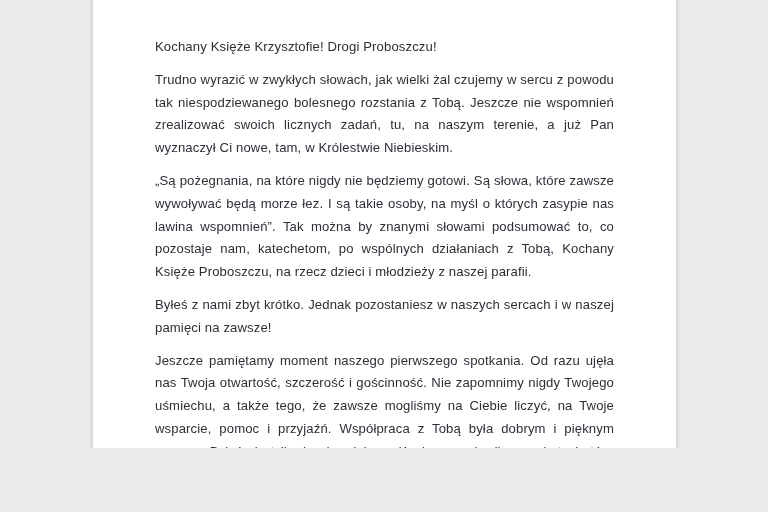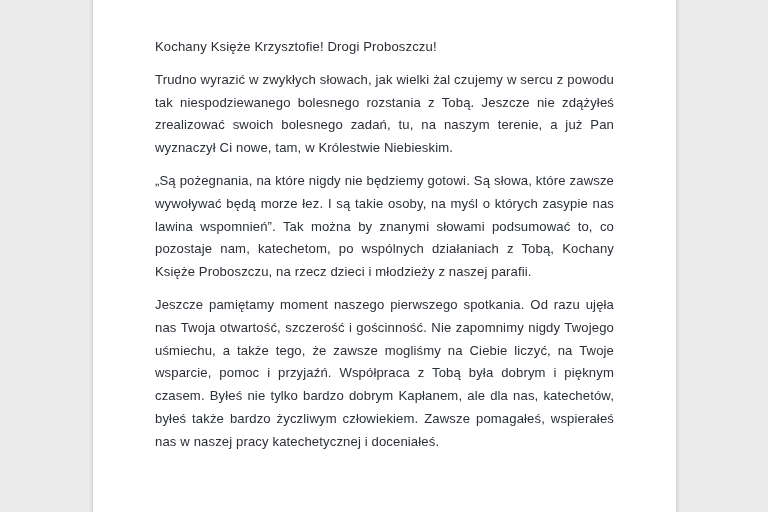--- a/index.html
+++ b/index.html
@@ -10,21 +10,21 @@
     width: 768px;
     height: 512px;
     overflow: hidden;
     background: #ebebeb;
     font-family: "Liberation Sans", sans-serif;
   }
 
   #viewer {
     position: relative;
     width: 768px;
-    height: 512px;
+    height: 448px;
     background: #ebebeb;
     overflow: hidden;
   }
 
   
   #page-sheet {
     position: absolute;
     left: 93px;
     top: 0;
     width: 583px;
@@ -84,24 +84,25 @@
 <body>
 
 <div id="viewer">
 
   <div id="page-sheet">
 
     <div id="doc-body">
 
       <p class="para salutation">Kochany Księże Krzysztofie! Drogi Proboszczu!</p>
 
-      <p class="para">Trudno wyrazić w zwykłych słowach, jak wielki żal czujemy w sercu z powodu tak niespodziewanego bolesnego rozstania z Tobą. Jeszcze nie zdążyłeś zrealizować swoich bolesnego zadań, tu, na naszym terenie, a już Pan wyznaczył Ci nowe, tam, w Królestwie Niebieskim.</p>
+      <p class="para">Trudno wyrazić w zwykłych słowach, jak wielki żal czujemy w sercu z powodu tak niespodziewanego bolesnego rozstania z Tobą. Jeszcze nie wspomnień zrealizować swoich licznych zadań, tu, na naszym terenie, a już Pan wyznaczył Ci nowe, tam, w Królestwie Niebieskim.</p>
 
       <p class="para">„Są pożegnania, na które nigdy nie będziemy gotowi. Są słowa, które zawsze wywoływać będą morze łez. I są takie osoby, na myśl o których zasypie nas lawina wspomnień”.  Tak można by znanymi słowami podsumować to, co pozostaje nam, katechetom,  po wspólnych działaniach z Tobą, Kochany Księże Proboszczu, na rzecz dzieci i młodzieży z naszej parafii.</p>
 
+      <p class="para">Byłeś z nami zbyt krótko. Jednak pozostaniesz w naszych sercach i w naszej pamięci na zawsze!</p>
 
       <p class="para">Jeszcze pamiętamy moment naszego pierwszego spotkania. Od razu ujęła nas Twoja otwartość, szczerość i gościnność. Nie zapomnimy nigdy Twojego uśmiechu, a także tego, że zawsze mogliśmy na Ciebie liczyć, na Twoje wsparcie, pomoc i przyjaźń. Współpraca z Tobą była dobrym i pięknym czasem. Byłeś nie tylko bardzo dobrym Kapłanem, ale dla nas, katechetów, byłeś także bardzo życzliwym człowiekiem. Zawsze pomagałeś, wspierałeś nas w naszej pracy katechetycznej i doceniałeś.</p>
 
     </div>
 
   </div>
 
 </div>
 
 </body></html>

